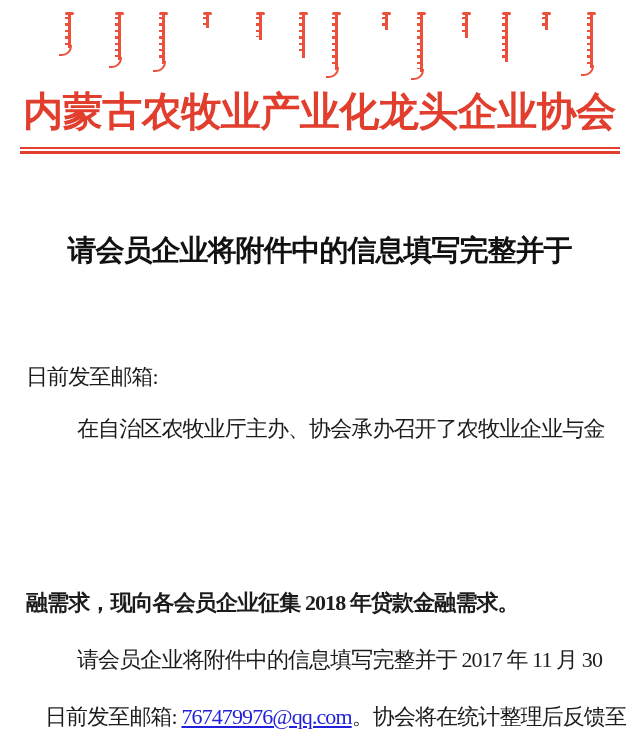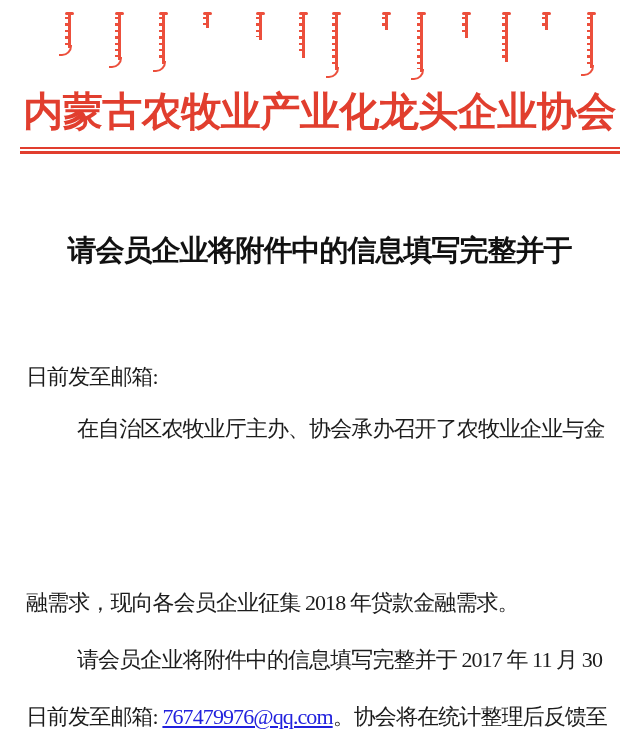--- a/index.html
+++ b/index.html
@@ -184,20 +184,20 @@
     <div class="rule-thin"></div>
     <div class="rule-gap"></div>
     <div class="rule-thick"></div>
   </div>
 
   <div id="notice-title">请会员企业将附件中的信息填写完整并于</div>
 
   <div class="doc-line" style="top:362px;">日前发至邮箱:</div>
 
   <div class="doc-line indent" style="top:414px;">在自治区农牧业厅主办、协会承办召开了农牧业企业与金</div>
-  <div class="doc-line" style="top:588px;">融需求，现向各会员企业征集 2018 年贷款金融需求。</div>
+  <div class="doc-line" style="top:588px;font-weight:bold;">融需求，现向各会员企业征集 2018 年贷款金融需求。</div>
 
   <div class="doc-line indent" style="top:645px;">请会员企业将附件中的信息填写完整并于 2017 年 11 月 30</div>
-  <div class="doc-line" style="top:702px;">
+  <div class="doc-line" style="top:702px;text-align:right;">
     <span>日前发至邮箱: </span><span id="email-link">767479976@qq.com</span><span>。协会将在统计整理后反馈至</span>
   </div>
 
 </div>
 
 </body></html>

